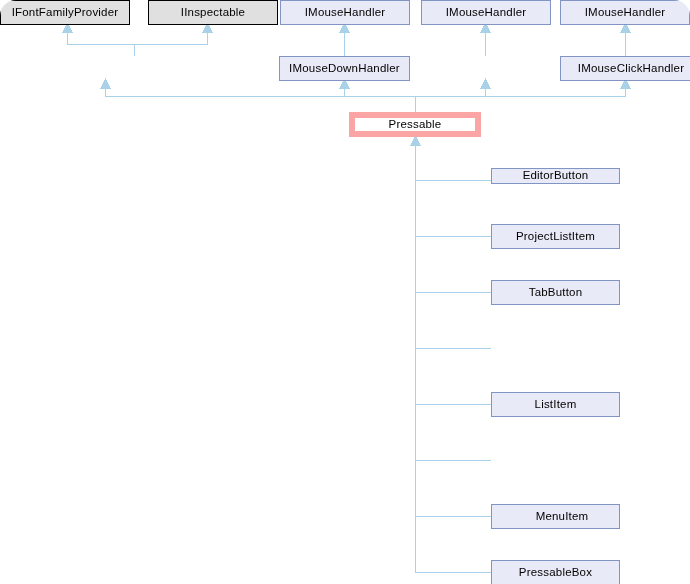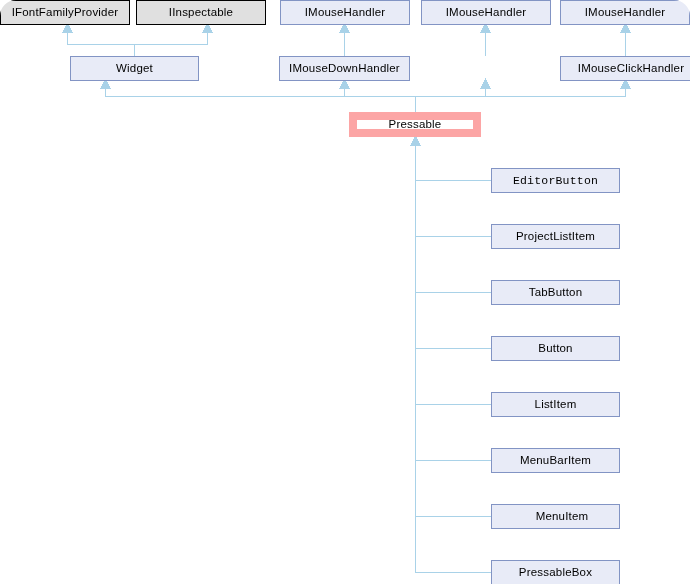--- a/index.html
+++ b/index.html
@@ -40,21 +40,21 @@
   .node.plain {
     background: #e0e0e0;
     border: 1px solid #000000;
   }
   .node.linked {
     background: #e8ebf7;
     border: 1px solid #8294c4;
   }
   .node.current {
     background: #ffffff;
-    border: 8px solid #fca5a5;
+    border: 6px solid #fca5a5;
   }
   .node-label {
     pointer-events: none;
   }
 </style>
 </head>
 <body>
 
 <div id="diagram">
 
@@ -109,64 +109,55 @@
         <line x1="415.5" y1="460.5" x2="491" y2="460.5"></line>
         <line x1="415.5" y1="516.5" x2="491" y2="516.5"></line>
         <line x1="415.5" y1="572.5" x2="491" y2="572.5"></line>
       </g>
     </g>
   </svg>
 
   <div class="node plain" style="left:0px;top:0px;width:130px;height:25px;">
     <span class="node-label">IFontFamilyProvider</span>
   </div>
-  <div class="node plain" style="left:136px;top:0px;width:130px;height:25px;">
+  <div class="node plain" style="left:148px;top:0px;width:130px;height:25px;">
     <span class="node-label">IInspectable</span>
   </div>
   <div class="node linked" style="left:280px;top:0px;width:130px;height:25px;">
     <span class="node-label">IMouseHandler</span>
   </div>
   <div class="node linked" style="left:421px;top:0px;width:130px;height:25px;">
     <span class="node-label">IMouseHandler</span>
   </div>
   <div class="node linked" style="left:560px;top:0px;width:130px;height:25px;">
     <span class="node-label">IMouseHandler</span>
   </div>
 
-  <div class="node linked" style="left:70px;top:56px;width:129px;height:25px;">
-    <span class="node-label">Widget</span>
-  </div>
   <div class="node linked" style="left:279px;top:56px;width:131px;height:25px;">
     <span class="node-label">IMouseDownHandler</span>
   </div>
   <div class="node linked" style="left:560px;top:56px;width:142px;height:25px;">
     <span class="node-label">IMouseClickHandler</span>
   </div>
 
   <div class="node current" style="left:349px;top:112px;width:132px;height:25px;">
     <span class="node-label">Pressable</span>
   </div>
 
-  <div class="node linked" style="left:491px;top:168px;width:129px;height:25px;font-family:Liberation Mono, monospace;">
+  <div class="node linked" style="left:491px;top:168px;width:129px;height:16px;">
     <span class="node-label">EditorButton</span>
   </div>
   <div class="node linked" style="left:491px;top:224px;width:129px;height:25px;">
     <span class="node-label">ProjectListItem</span>
   </div>
   <div class="node linked" style="left:491px;top:280px;width:129px;height:25px;">
     <span class="node-label">TabButton</span>
   </div>
-  <div class="node linked" style="left:491px;top:336px;width:129px;height:25px;">
-    <span class="node-label">Button</span>
-  </div>
   <div class="node linked" style="left:491px;top:392px;width:129px;height:25px;">
     <span class="node-label">ListItem</span>
-  </div>
-  <div class="node linked" style="left:491px;top:448px;width:129px;height:25px;">
-    <span class="node-label">MenuBarItem</span>
   </div>
   <div class="node linked" style="left:491px;top:504px;width:129px;height:25px;padding-left:13px;">
     <span class="node-label">MenuItem</span>
   </div>
   <div class="node linked" style="left:491px;top:560px;width:129px;height:25px;">
     <span class="node-label">PressableBox</span>
   </div>
 
 </div>
 

